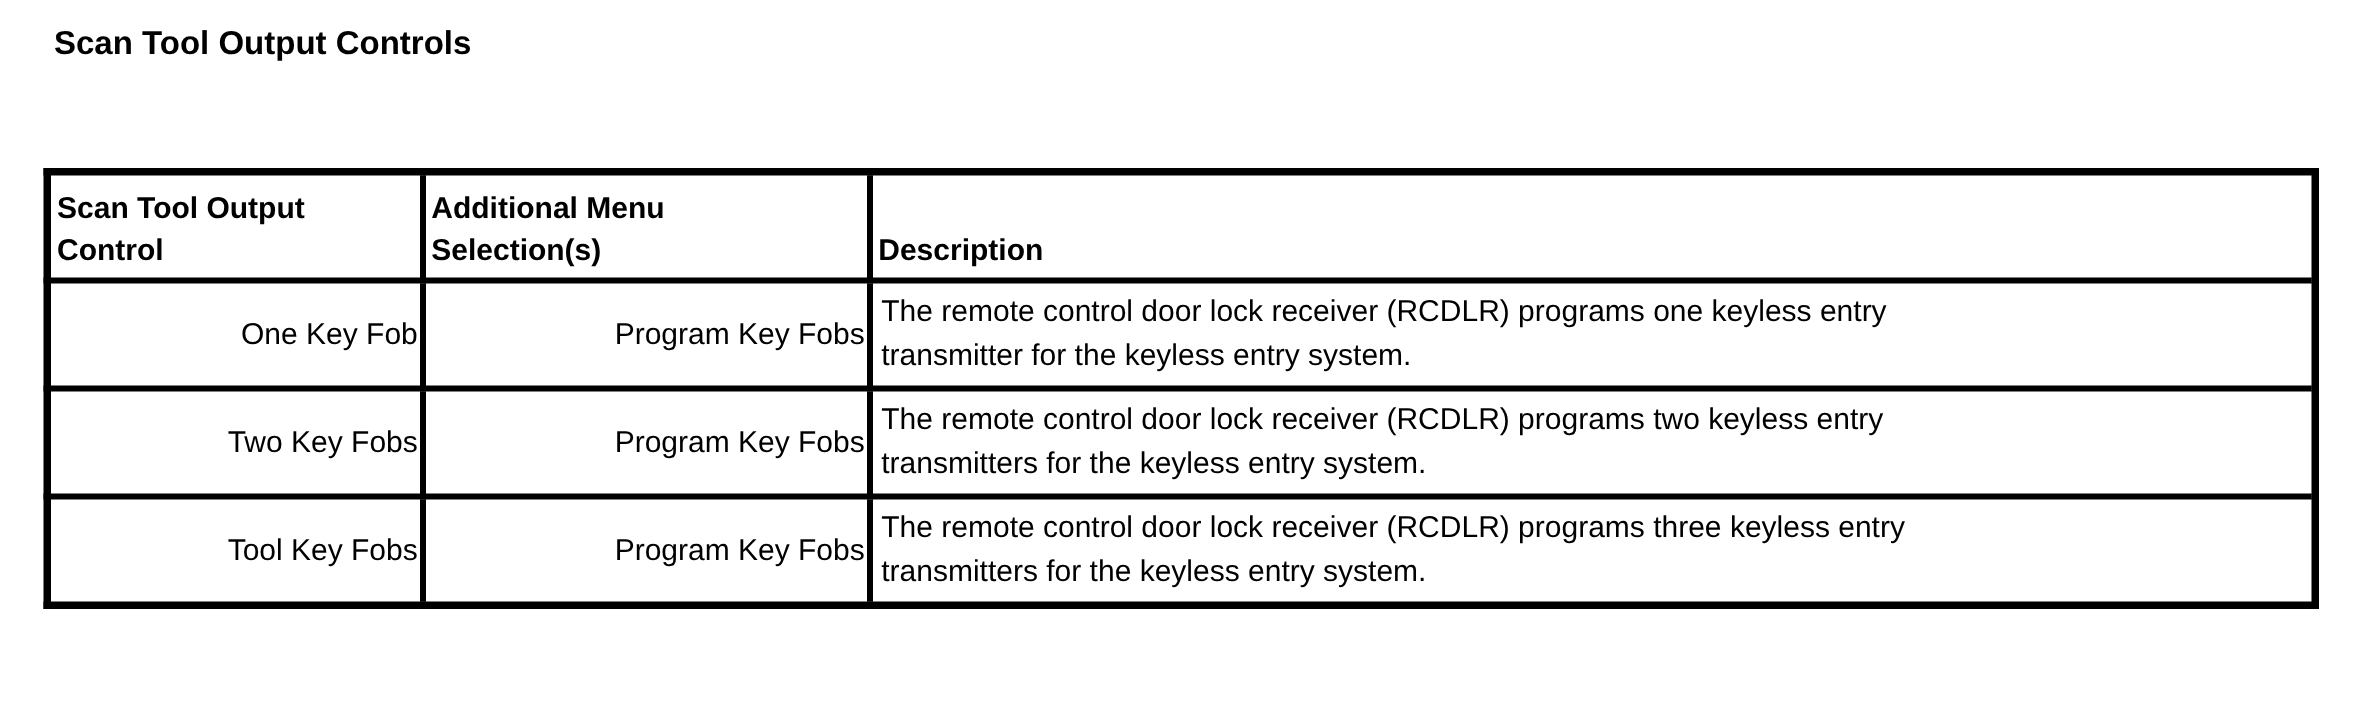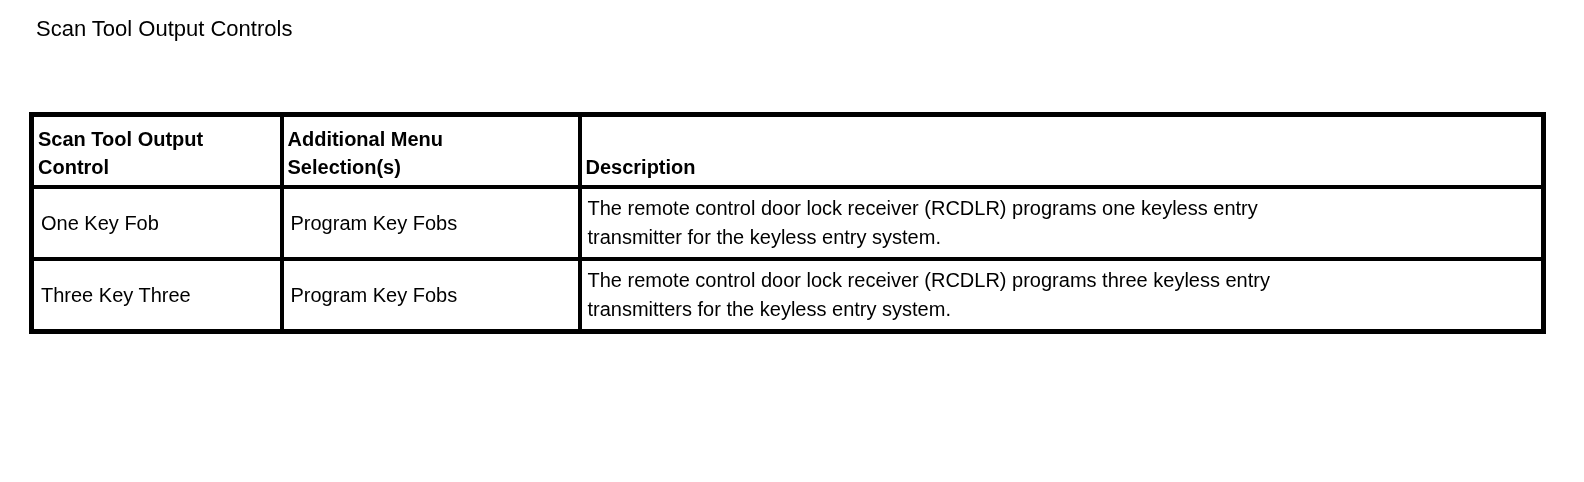--- a/index.html
+++ b/index.html
@@ -10,21 +10,21 @@
     color: #000000;
     font-family: "Liberation Sans", sans-serif;
     position: relative;
     overflow: hidden;
   }
   .page-title {
     position: absolute;
     left: 36px;
     top: 16px;
     font-size: 22px;
-    font-weight: normal;
+    font-weight: bold;
     white-space: nowrap;
   }
   table.data {
     position: absolute;
     left: 29px;
     top: 112px;
     width: 1512px;
     border-collapse: collapse;
     table-layout: fixed;
     border: 5px solid #000000;
@@ -45,20 +45,21 @@
   }
   tbody td {
     height: 66px;
     font-size: 20px;
     vertical-align: middle;
     background: #ffffff;
   }
   td.col-control, td.col-menu {
     padding-left: 7px;
     white-space: nowrap;
+    text-align: right;
   }
   td.col-description {
     padding: 0 6px;
     line-height: 29px;
     white-space: pre-line;
   }
 </style>
 </head>
 <body>
 
@@ -80,19 +81,25 @@
     </tr>
   </thead>
   <tbody id="table-body">
       <tr>
         <td class="col-control">One Key Fob</td>
         <td class="col-menu">Program Key Fobs</td>
         <td class="col-description">The remote control door lock receiver (RCDLR) programs one keyless entry
 transmitter for the keyless entry system.</td>
       </tr>
       <tr>
-        <td class="col-control">Three Key Three</td>
+        <td class="col-control">Two Key Fobs</td>
+        <td class="col-menu">Program Key Fobs</td>
+        <td class="col-description">The remote control door lock receiver (RCDLR) programs two keyless entry
+transmitters for the keyless entry system.</td>
+      </tr>
+      <tr>
+        <td class="col-control">Tool Key Fobs</td>
         <td class="col-menu">Program Key Fobs</td>
         <td class="col-description">The remote control door lock receiver (RCDLR) programs three keyless entry
 transmitters for the keyless entry system.</td>
       </tr>
     </tbody>
 </table>
 
 </body></html>

